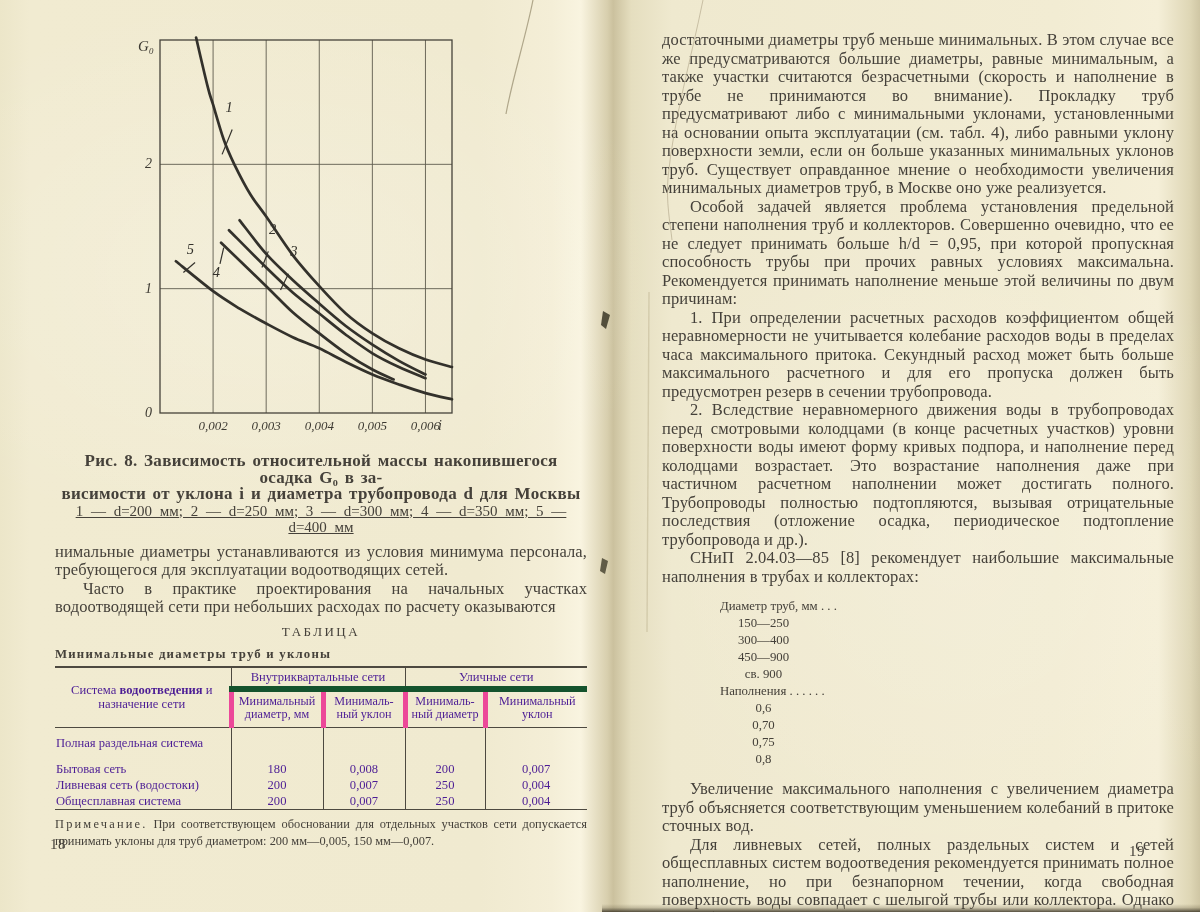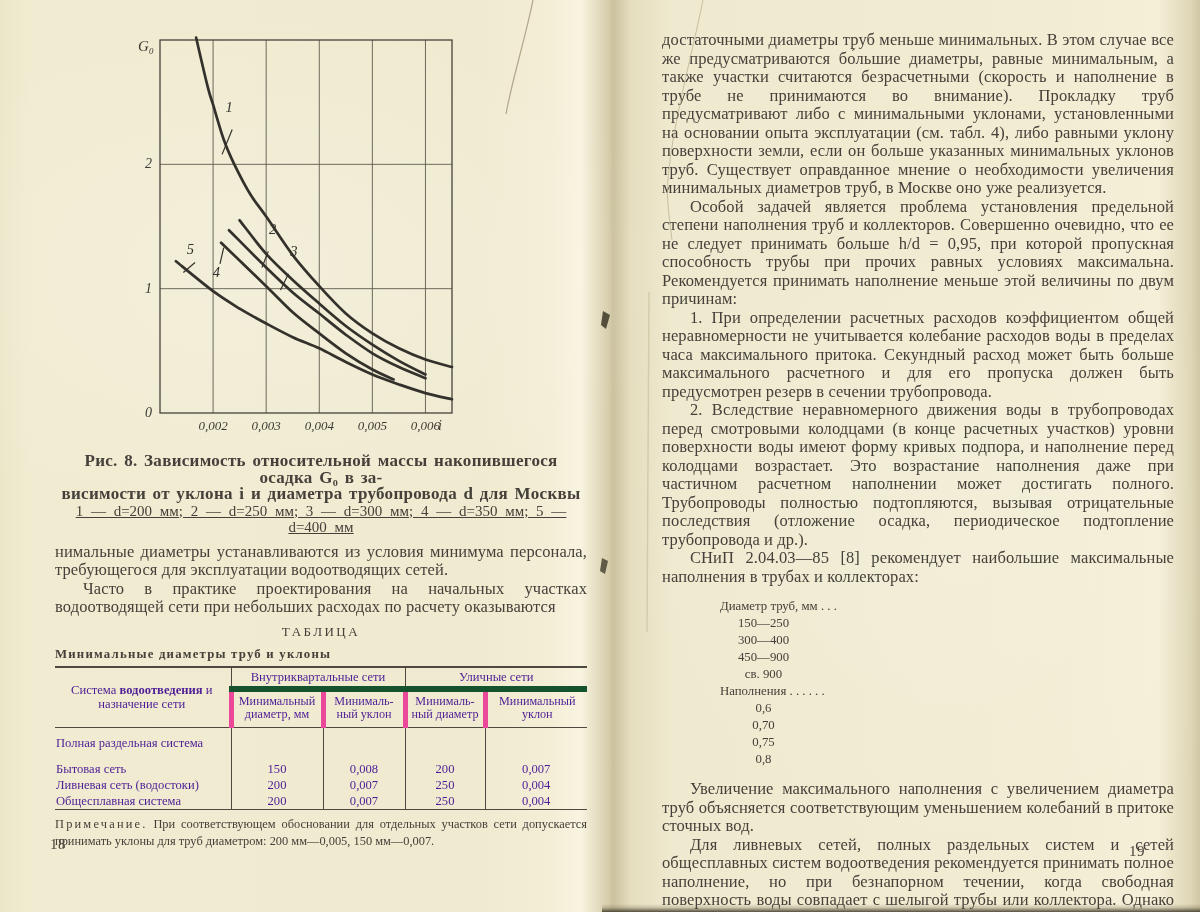--- a/index.html
+++ b/index.html
@@ -163,21 +163,21 @@
     <tbody id="table-body">
         <tr class="first">
           <td class="lbl">Полная раздельная система</td>
           <td class="val"></td>
           <td class="val"></td>
           <td class="val"></td>
           <td class="val"></td>
         </tr>
         <tr>
           <td class="lbl">Бытовая сеть</td>
-          <td class="val">150</td>
+          <td class="val">180</td>
           <td class="val">0,008</td>
           <td class="val">200</td>
           <td class="val">0,007</td>
         </tr>
         <tr>
           <td class="lbl">Ливневая сеть (водостоки)</td>
           <td class="val">200</td>
           <td class="val">0,007</td>
           <td class="val">250</td>
           <td class="val">0,004</td>

